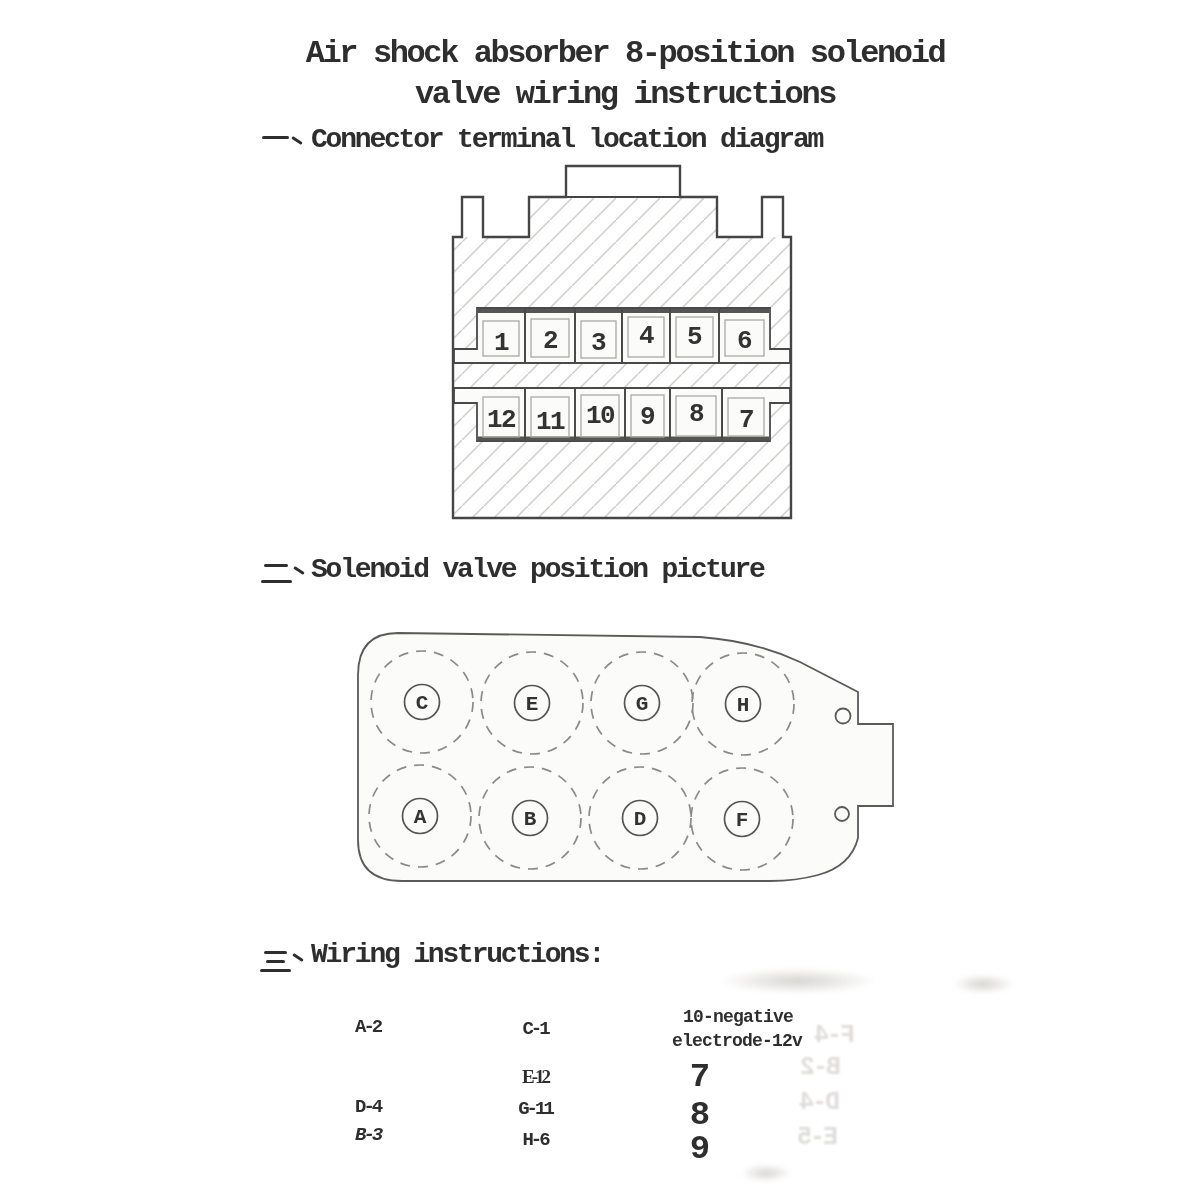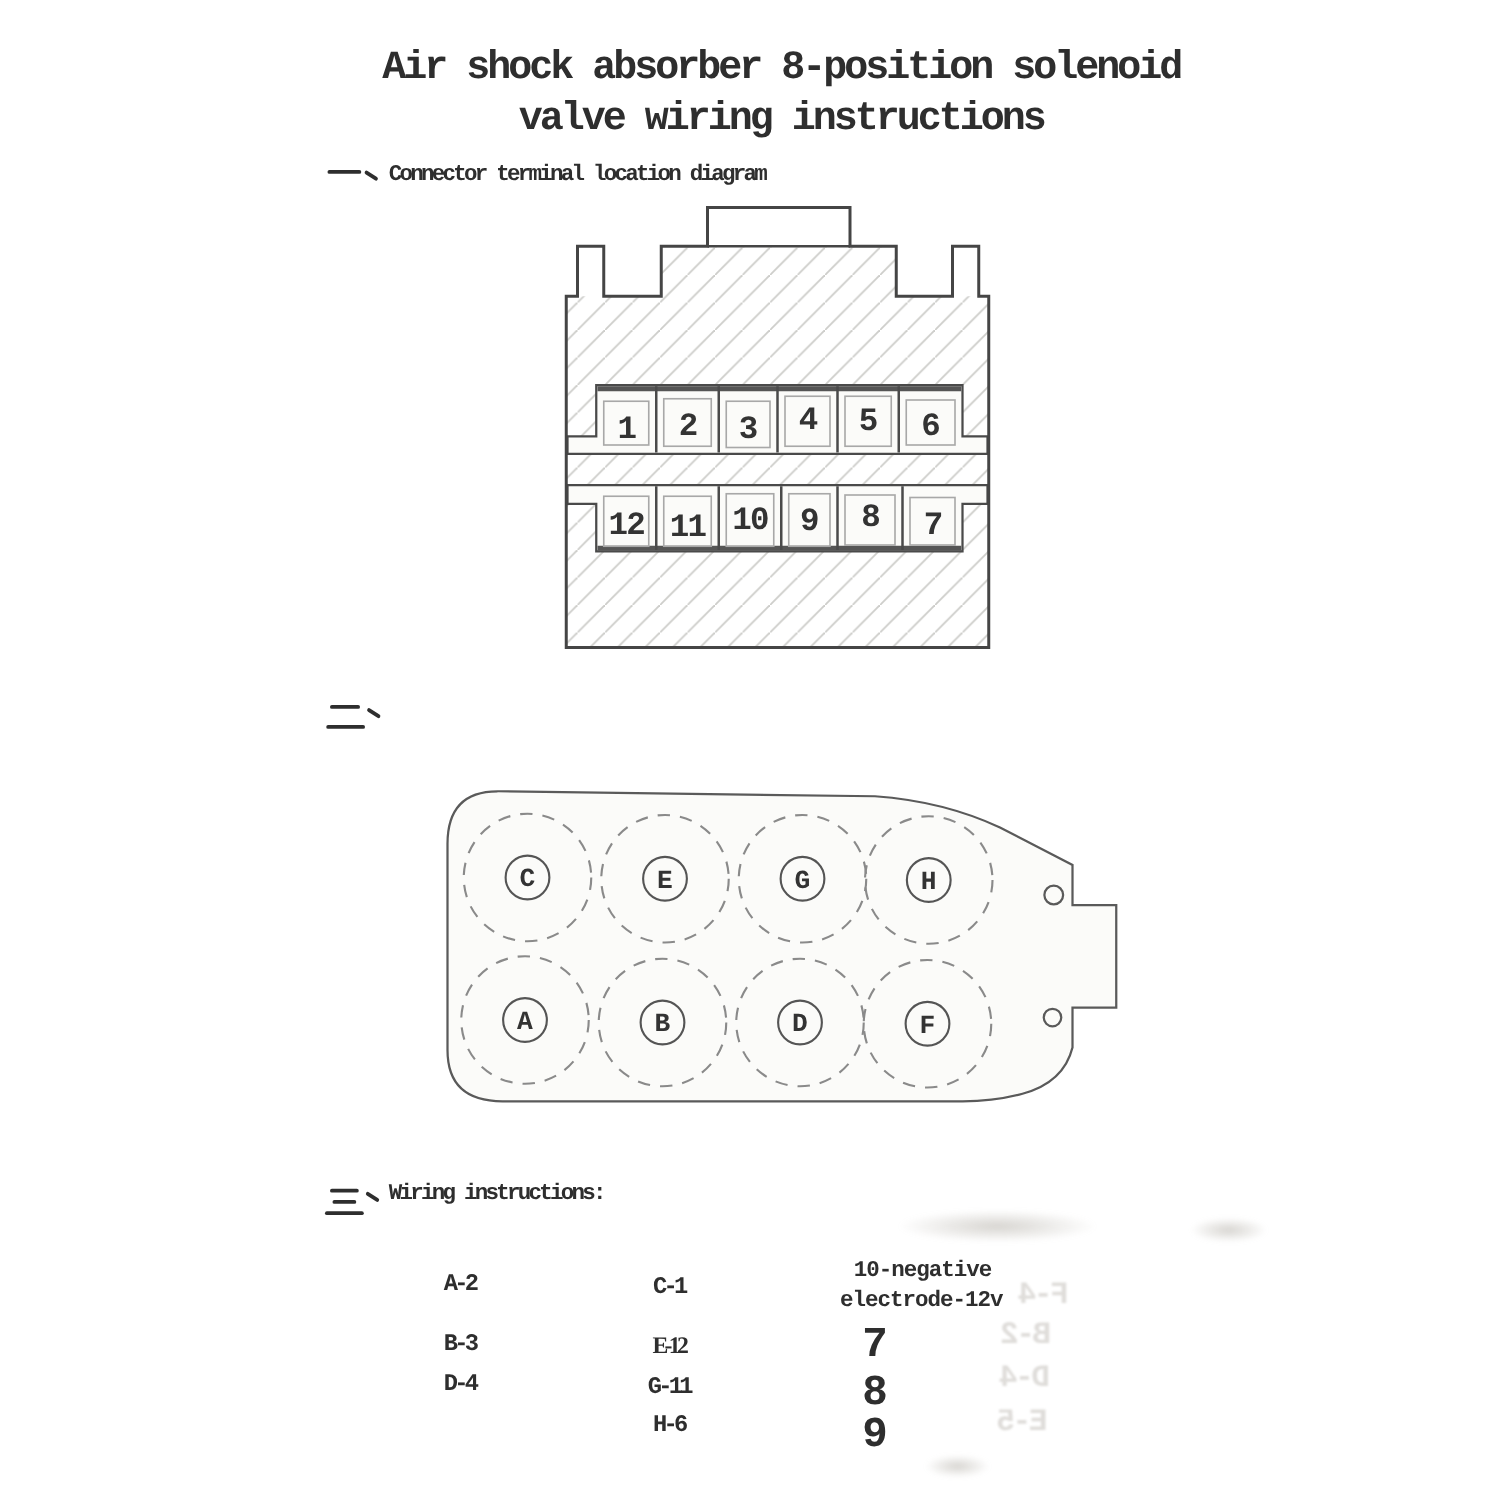--- a/index.html
+++ b/index.html
@@ -1,21 +1,21 @@
 <!DOCTYPE html>
 <html><head>
 <meta charset="utf-8">
 <style>
   html,body{margin:0;padding:0;}
   body{width:1200px;height:1200px;background:#e9e9e7;}
   .paper{position:absolute;left:0;top:0;width:1200px;height:1200px;background:#ffffff;overflow:hidden;
          font-family:"Liberation Mono","DejaVu Sans Mono",monospace;color:#2e2e2e;}
   .abs{position:absolute;}
   .t-title{font-size:32px;font-weight:700;letter-spacing:-2.4px;line-height:34px;white-space:nowrap;text-align:center;}
-  .t-head{font-size:18px;font-weight:700;letter-spacing:-2.2px;line-height:28px;white-space:nowrap;}
+  .t-head{font-size:28px;font-weight:700;letter-spacing:-2.2px;line-height:28px;white-space:nowrap;}
   .t-pair{font-size:19px;font-weight:700;letter-spacing:-3px;line-height:28px;white-space:nowrap;}
   .t-note{font-size:18px;font-weight:700;letter-spacing:-0.8px;line-height:23px;white-space:nowrap;}
   .t-digit{font-size:34px;font-weight:700;line-height:36px;text-align:center;}
   .c2{width:60px;text-align:center;}
   .bar{position:absolute;background:#2e2e2e;border-radius:1.5px;}
   .tick{position:absolute;width:12px;height:3px;background:#2e2e2e;border-radius:2px;transform:rotate(33deg);}
   .ghost{position:absolute;transform:scaleX(-1);color:#8d857b;opacity:.28;filter:blur(.8px);
          font-size:25px;font-weight:700;letter-spacing:-2px;white-space:nowrap;}
   .smudge{position:absolute;background:radial-gradient(ellipse at center,rgba(150,144,133,.38),rgba(150,144,133,0) 70%);filter:blur(2px);}
   svg text{font-family:"Liberation Mono","DejaVu Sans Mono",monospace;font-weight:700;fill:#333;}
@@ -93,20 +93,21 @@
     </g>
     <line x1="566" y1="197" x2="680" y2="197" stroke="#454545" stroke-width="2"></line>
     <path fill="none" stroke="#454545" stroke-width="2.4" d="M453,518 V237 H462 V197 H483 V237 H529 V197 H566 V166 H680 V197 H717 V237 H762 V197 H783 V237 H791 V518 Z"></path>
   </svg>
 
   <div>
     <span class="bar" style="left:264px;top:564px;width:24px;height:3px;"></span>
     <span class="bar" style="left:261px;top:580px;width:31px;height:3px;"></span>
     <span class="tick" style="left:293px;top:569px;"></span>
   </div>
+  <div class="abs t-head" style="left:311px;top:556px;">Solenoid valve position picture</div>
 
   <svg class="abs" style="left:330px;top:595px;" width="600" height="330" viewBox="330 595 600 330">
     <path fill="#fbfbf9" stroke="#5a5a5a" stroke-width="1.8" d="M398,633 L700,637 Q755,641 800,662 L858,692 L858,724 L893,724 L893,806 L858,806 L858,838
              Q851,866 818,875 Q796,881 770,881 L402,881 Q358,881 358,840 L358,675 Q358,633 398,633 Z"></path>
     <circle cx="843" cy="716" r="7.5" fill="#fbfbf9" stroke="#5a5a5a" stroke-width="1.8"></circle>
     <circle cx="842" cy="814" r="7" fill="#fbfbf9" stroke="#5a5a5a" stroke-width="1.8"></circle>
     <g fill="none" stroke="#8a8a8a" stroke-width="1.7" stroke-dasharray="10 8">
       <circle cx="422" cy="702" r="51"></circle>
         <circle cx="532" cy="703" r="51"></circle>
       <circle cx="642" cy="703" r="51"></circle>
@@ -140,21 +141,21 @@
 
   <div>
     <span class="bar" style="left:264px;top:951px;width:23px;height:3px;"></span>
     <span class="bar" style="left:266px;top:960px;width:19px;height:3px;"></span>
     <span class="bar" style="left:260px;top:969px;width:31px;height:3px;"></span>
     <span class="tick" style="left:292px;top:956px;"></span>
   </div>
   <div class="abs t-head" style="left:311px;top:941px;">Wiring instructions:</div>
 
   <div class="abs t-pair" style="left:355px;top:1013px;">A-2</div>
-  <div class="abs t-pair" style="left:355px;top:1061px;">B-3</div>
+  <div class="abs t-pair" style="left:355px;top:1121px;font-style:italic;">B-3</div>
   <div class="abs t-pair" style="left:355px;top:1093px;">D-4</div>
   <div class="abs t-pair" style="left:355px;top:1192px;margin-top:36px;">F-5</div>
 
   <div class="abs t-pair c2" style="left:505px;top:1015px;">C-1</div>
   <div class="abs t-pair c2" style="left:505px;top:1063px;font-family:Liberation Serif, serif;">E-12</div>
   <div class="abs t-pair c2" style="left:505px;top:1095px;">G-11</div>
   <div class="abs t-pair c2" style="left:505px;top:1086px;margin-top:40px;">H-6</div>
 
   <div class="abs t-note" style="left:683px;top:1006px;text-align:right;">10-negative</div>
   <div class="abs t-note" style="left:672px;top:1030px;">electrode-12v</div>

